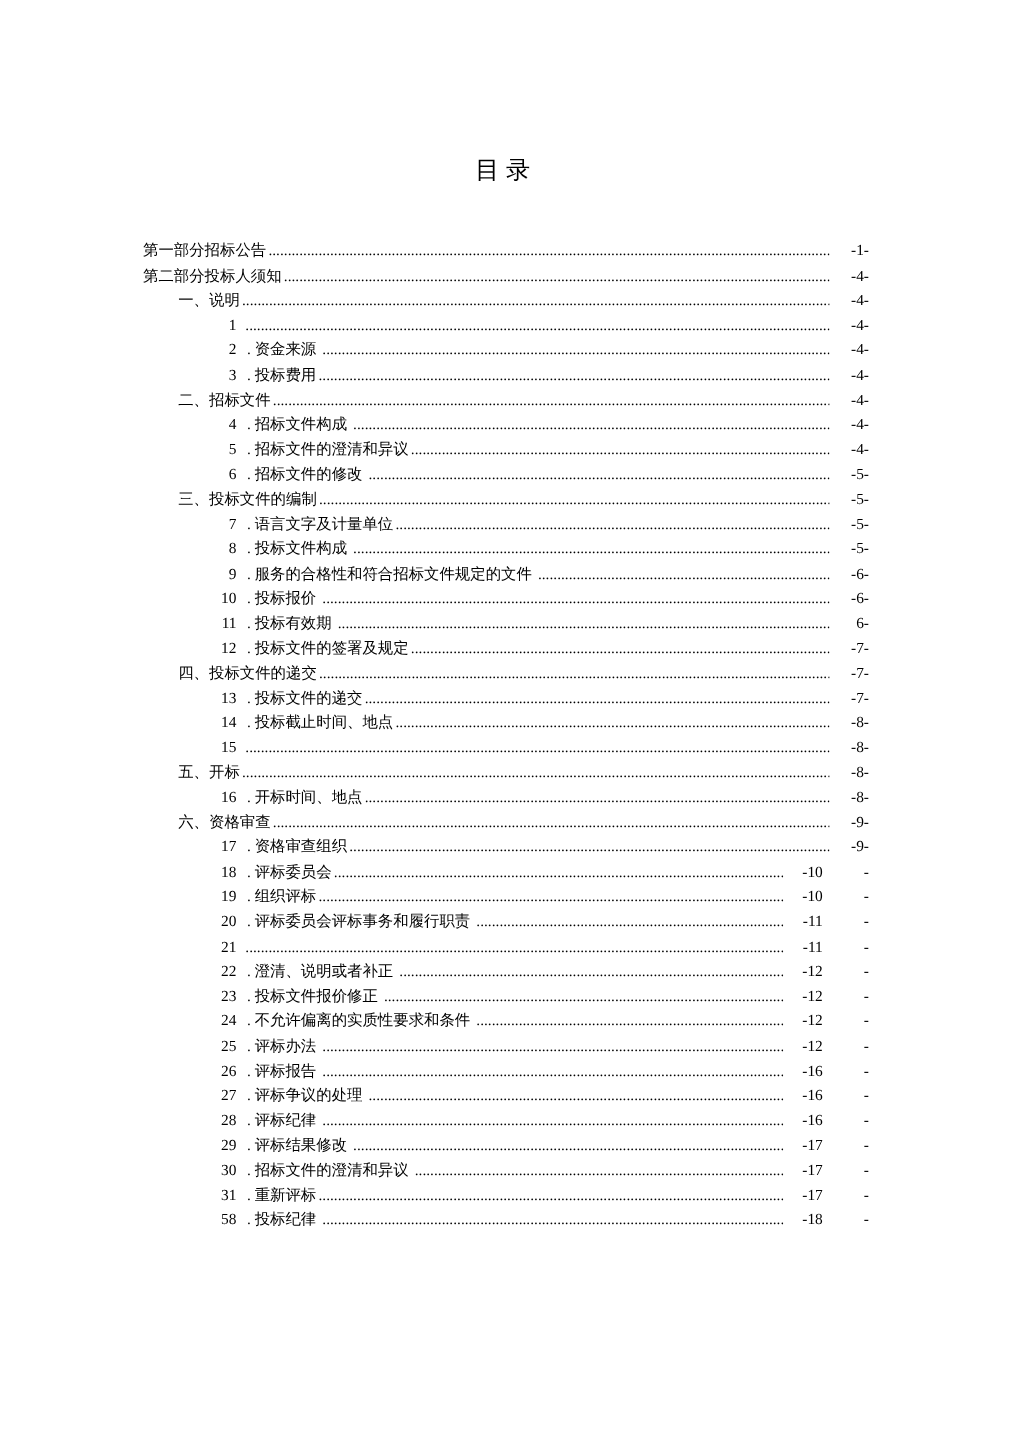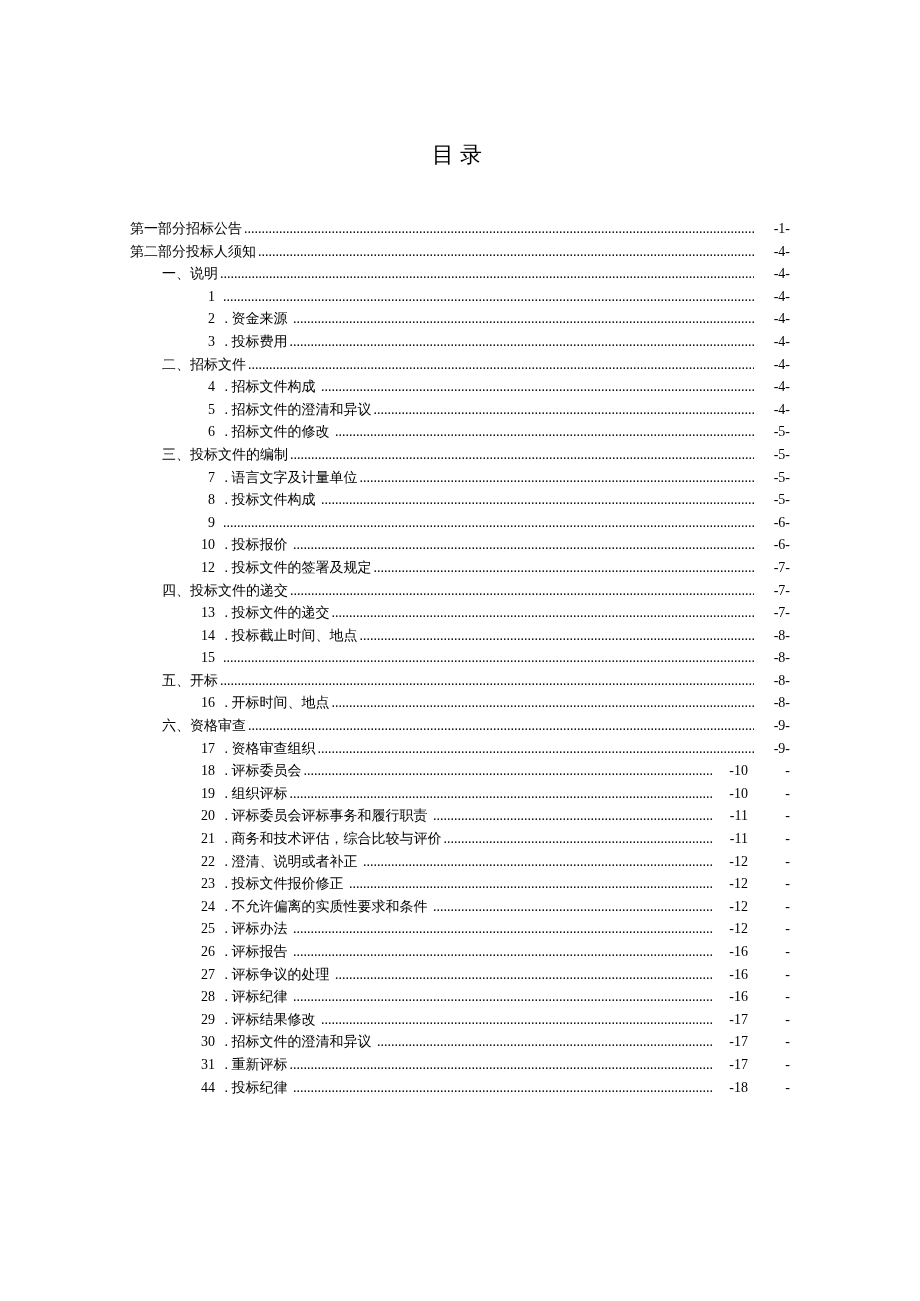--- a/index.html
+++ b/index.html
@@ -90,30 +90,37 @@
         <span class="pg">-5-</span>
       </div>
       <div class="row ind2">
         <span class="num">8</span>
         <span class="label"> . 投标文件构成 </span>
         <span class="dots"></span>
         <span class="pg">-5-</span>
       </div>
       <div class="row ind2">
         <span class="num">9</span>
+        <span class="label"> . 服务的合格性和符合招标文件规定的文件 </span>
         <span class="dots"></span>
         <span class="pg">-6-</span>
       </div>
       <div class="row ind2">
         <span class="num">10</span>
         <span class="label"> . 投标报价 </span>
         <span class="dots"></span>
         <span class="pg">-6-</span>
       </div>
       <div class="row ind2">
+        <span class="num">11</span>
+        <span class="label"> . 投标有效期 </span>
+        <span class="dots"></span>
+        <span class="pg"> 6-</span>
+      </div>
+      <div class="row ind2">
         <span class="num">12</span>
         <span class="label"> . 投标文件的签署及规定</span>
         <span class="dots"></span>
         <span class="pg">-7-</span>
       </div>
       <div class="row ind1">
         <span class="label">四、投标文件的递交</span>
         <span class="dots"></span>
         <span class="pg">-7-</span>
       </div>
@@ -172,21 +179,20 @@
       </div>
       <div class="row ind2">
         <span class="num">20</span>
         <span class="label"> . 评标委员会评标事务和履行职责 </span>
         <span class="dots"></span>
         <span class="pg">-11</span>
         <span class="dash">-</span>
       </div>
       <div class="row ind2">
         <span class="num">21</span>
-        <span class="label"> . 商务和技术评估，综合比较与评价</span>
         <span class="dots"></span>
         <span class="pg">-11</span>
         <span class="dash">-</span>
       </div>
       <div class="row ind2">
         <span class="num">22</span>
         <span class="label"> . 澄清、说明或者补正 </span>
         <span class="dots"></span>
         <span class="pg">-12</span>
         <span class="dash">-</span>
@@ -248,20 +254,20 @@
         <span class="dash">-</span>
       </div>
       <div class="row ind2">
         <span class="num">31</span>
         <span class="label"> . 重新评标</span>
         <span class="dots"></span>
         <span class="pg">-17</span>
         <span class="dash">-</span>
       </div>
       <div class="row ind2">
-        <span class="num">44</span>
+        <span class="num">58</span>
         <span class="label"> . 投标纪律 </span>
         <span class="dots"></span>
         <span class="pg">-18</span>
         <span class="dash">-</span>
       </div>
     </div>
 </div>
 
 </body></html>

